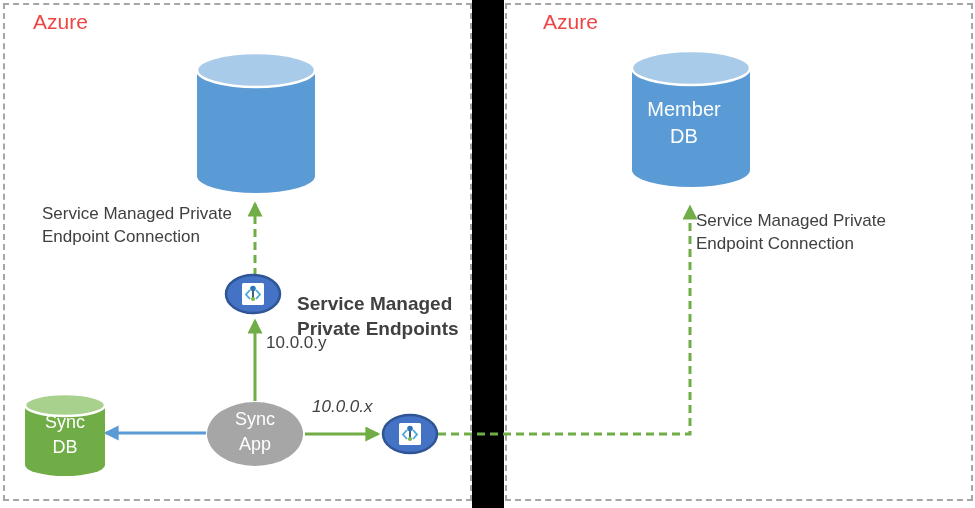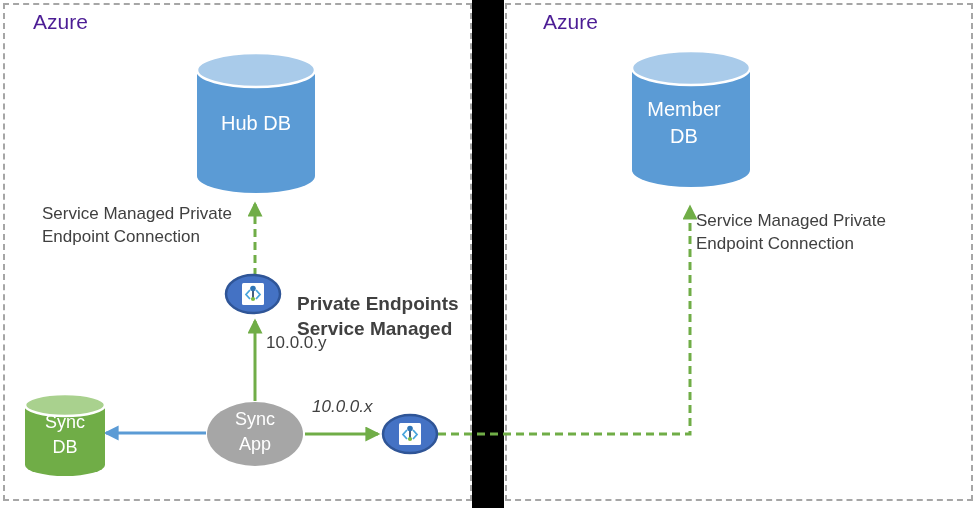--- a/index.html
+++ b/index.html
@@ -8,21 +8,21 @@
 
   .region { position:absolute; top:3px; height:498px; border:2px dashed #a6a6a6;
             background:#ffffff; box-sizing:border-box; }
   #region-left  { left:3px;  width:469px; }
   #region-right { left:505px; width:468px; }
 
   #divider { position:absolute; left:472px; top:0; width:32px; height:508px; background:#000000; }
 
   svg.overlay { position:absolute; left:0; top:0; pointer-events:none; }
 
-  .region-title { position:absolute; font-size:21px; color:#4c1d95; white-space:nowrap; }
+  .region-title { position:absolute; font-size:21px; color:#ef4444; white-space:nowrap; }
   #title-left  { left:33px;  top:10px; }
   #title-right { left:543px; top:10px; }
 
   .lbl { position:absolute; color:#404040; white-space:nowrap; }
   #lbl-left-conn  { left:42px;  top:202px; font-size:17px; line-height:23px; }
   #lbl-right-conn { left:696px; top:209px; font-size:17px; line-height:23px; }
   #lbl-pe         { left:297px; top:291px; font-size:19px; font-weight:bold; line-height:25px; }
   #lbl-ip-y       { left:266px; top:333px; font-size:17px; }
   #lbl-ip-x       { left:312px; top:397px; font-size:17px;font-style:italic; }
 
@@ -99,21 +99,20 @@
         <line x1="253" y1="288.5" x2="253" y2="299" stroke="#17375E" stroke-width="1.6"></line>
         <circle cx="253" cy="288.5" r="2.8" fill="#2E75B6"></circle>
         <circle cx="253" cy="299" r="2.1" fill="#7CBB42"></circle>
       </g>
     </g>
   </svg>
 
   <div class="region-title" id="title-left">Azure</div>
   <div class="region-title" id="title-right">Azure</div>
 
-  <div class="node-label" id="lbl-hub">Hub DB</div>
   <div class="node-label" id="lbl-member">
     <div>Member</div>
     <div>DB</div>
   </div>
   <div class="node-label" id="lbl-syncdb">
     <div>Sync</div>
     <div>DB</div>
   </div>
   <div class="node-label" id="lbl-syncapp">
     <div>Sync</div>
@@ -122,19 +121,19 @@
 
   <div class="lbl" id="lbl-left-conn">
     <div>Service Managed Private</div>
     <div>Endpoint Connection</div>
   </div>
   <div class="lbl" id="lbl-right-conn">
     <div>Service Managed Private</div>
     <div>Endpoint Connection</div>
   </div>
   <div class="lbl" id="lbl-pe">
+    <div>Service Managed</div>
     <div>Private Endpoints</div>
-    <div>Service Managed</div>
   </div>
   <div class="lbl" id="lbl-ip-y">10.0.0.y</div>
   <div class="lbl" id="lbl-ip-x">10.0.0.x</div>
 
 </div>
 
 </body></html>

